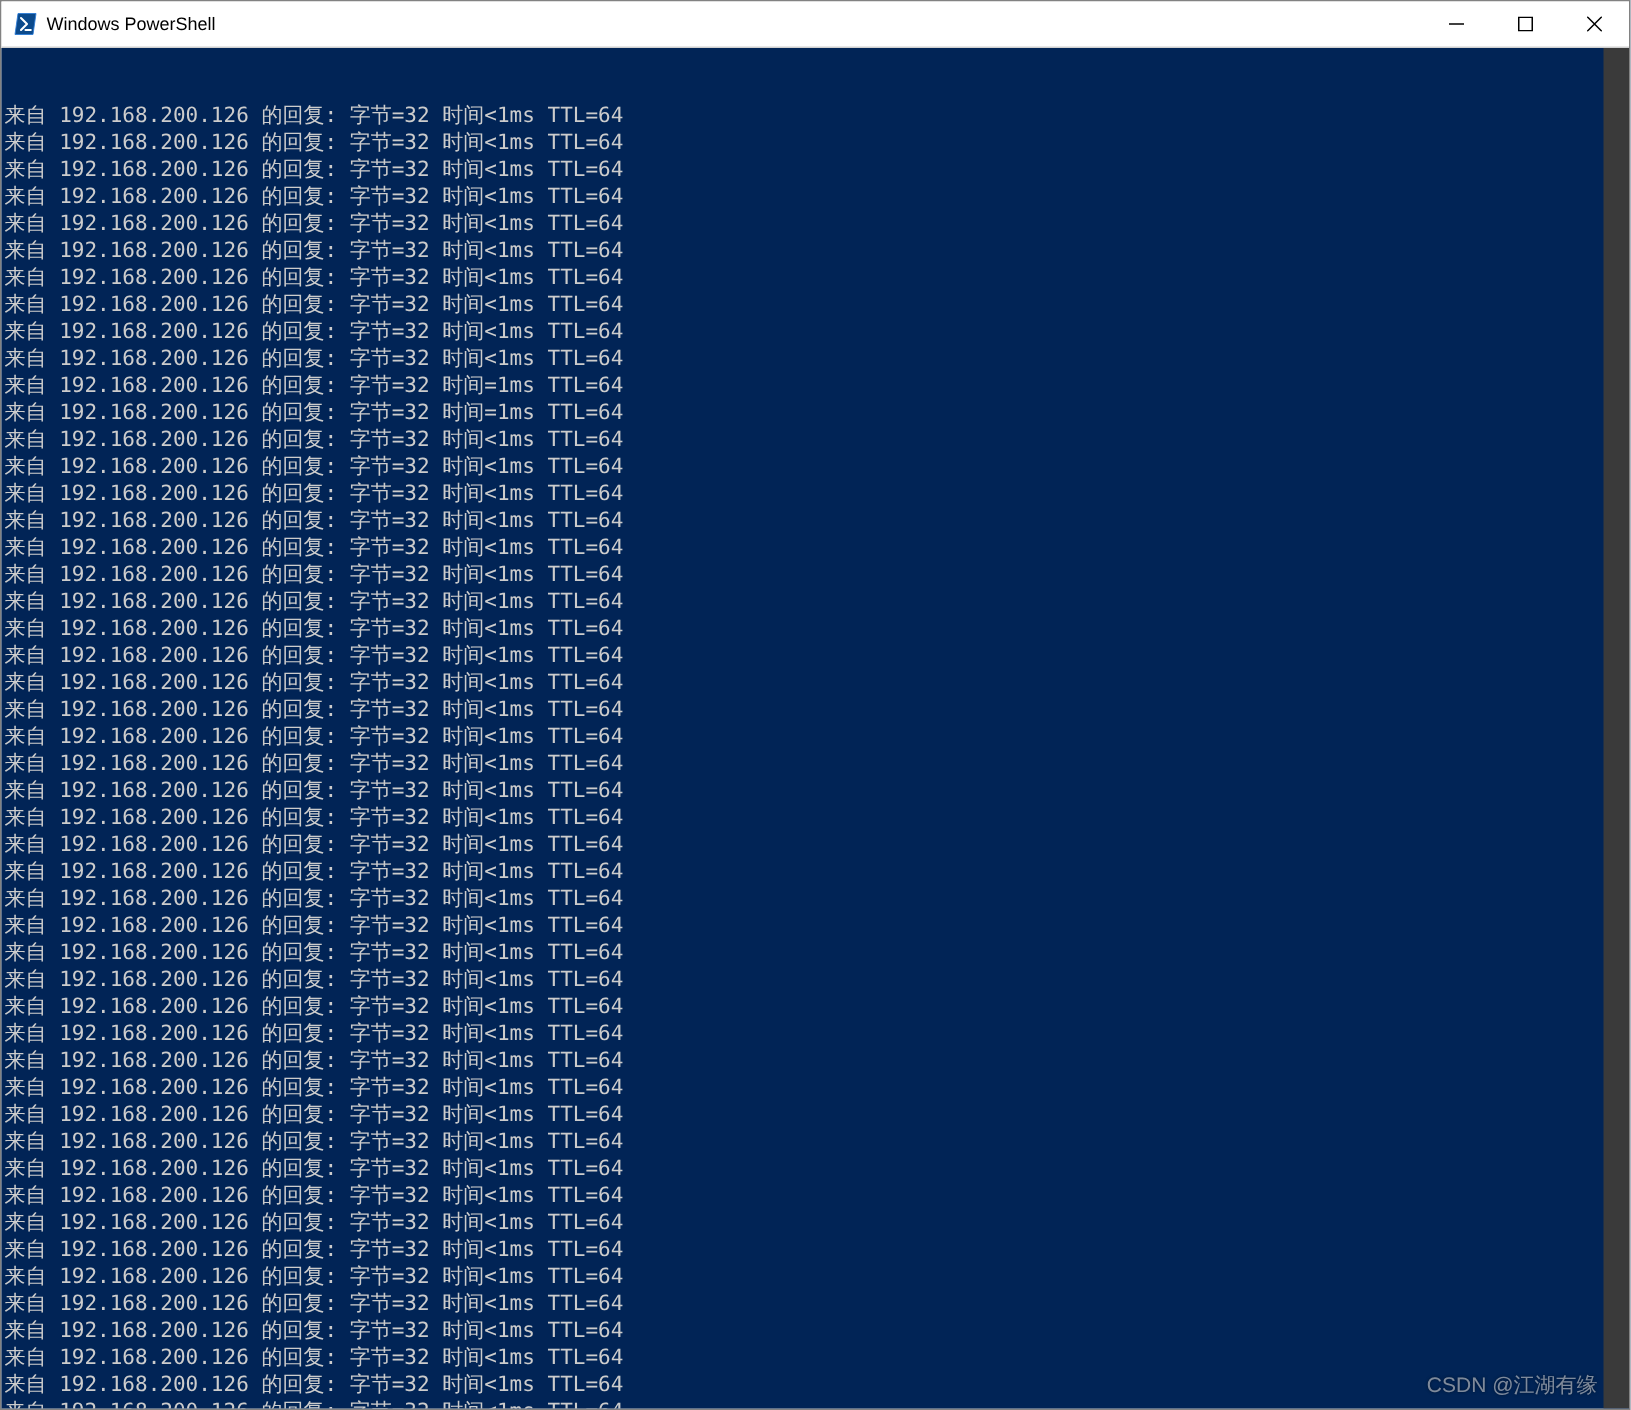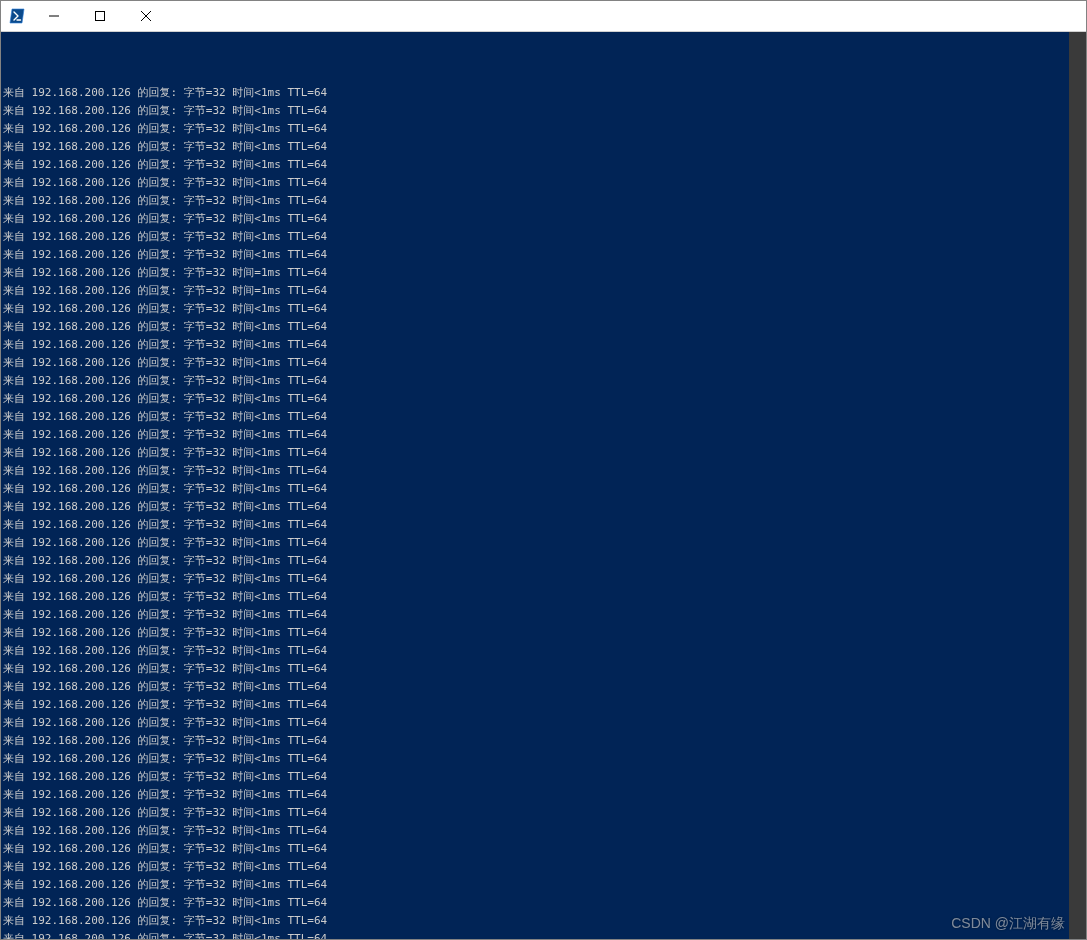--- a/index.html
+++ b/index.html
@@ -53,23 +53,23 @@
     justify-content: center;
     font-size: 10px;
     color: #000000;
   }
   .titlebar .win-btn svg { pointer-events: none; }
   .terminal {
     flex: 1 1 auto;
     background: #012456;
     color: #cccccc;
     font-family: "NSimSun", "SimSun", "Consolas", monospace;
-    font-size: 11px;
+    font-size: 14px;
     line-height: 18px;
-    padding: 16px 0 0 2px;
+    padding: 0 0 0 2px;
     overflow: hidden;
     position: relative;
     white-space: pre;
   }
   .terminal .line {
     white-space: pre;
   }
   .scrollbar-track {
     position: absolute;
     right: 0;
@@ -96,20 +96,21 @@
 
   <div class="titlebar">
     <span class="app-icon">
       <svg viewBox="0 0 16 16" width="16" height="16">
         <path d="M3 1 L15 1 L13 15 L1 15 Z" fill="#0b4a8c"></path>
         <path d="M3 1 L15 1 L13 15 L1 15 Z" fill="none" stroke="#2c7cd6" stroke-width="0.6"></path>
         <path d="M5 4 L9 8 L5 12" fill="none" stroke="#ffffff" stroke-width="1.4" stroke-linecap="round" stroke-linejoin="round"></path>
         <path d="M8 12 L11.5 12" stroke="#ffffff" stroke-width="1.4" stroke-linecap="round"></path>
       </svg>
     </span>
+    <span class="title-text">Windows PowerShell</span>
     <div class="win-controls">
       <div class="win-btn">
         <svg width="10" height="10" viewBox="0 0 10 10">
             <path d="M0 5 L10 5" stroke="#000" stroke-width="1"></path>
           </svg>
       </div>
       <div class="win-btn">
         <svg width="10" height="10" viewBox="0 0 10 10">
             <rect x="0.5" y="0.5" width="9" height="9" fill="none" stroke="#000" stroke-width="1"></rect>
           </svg>

